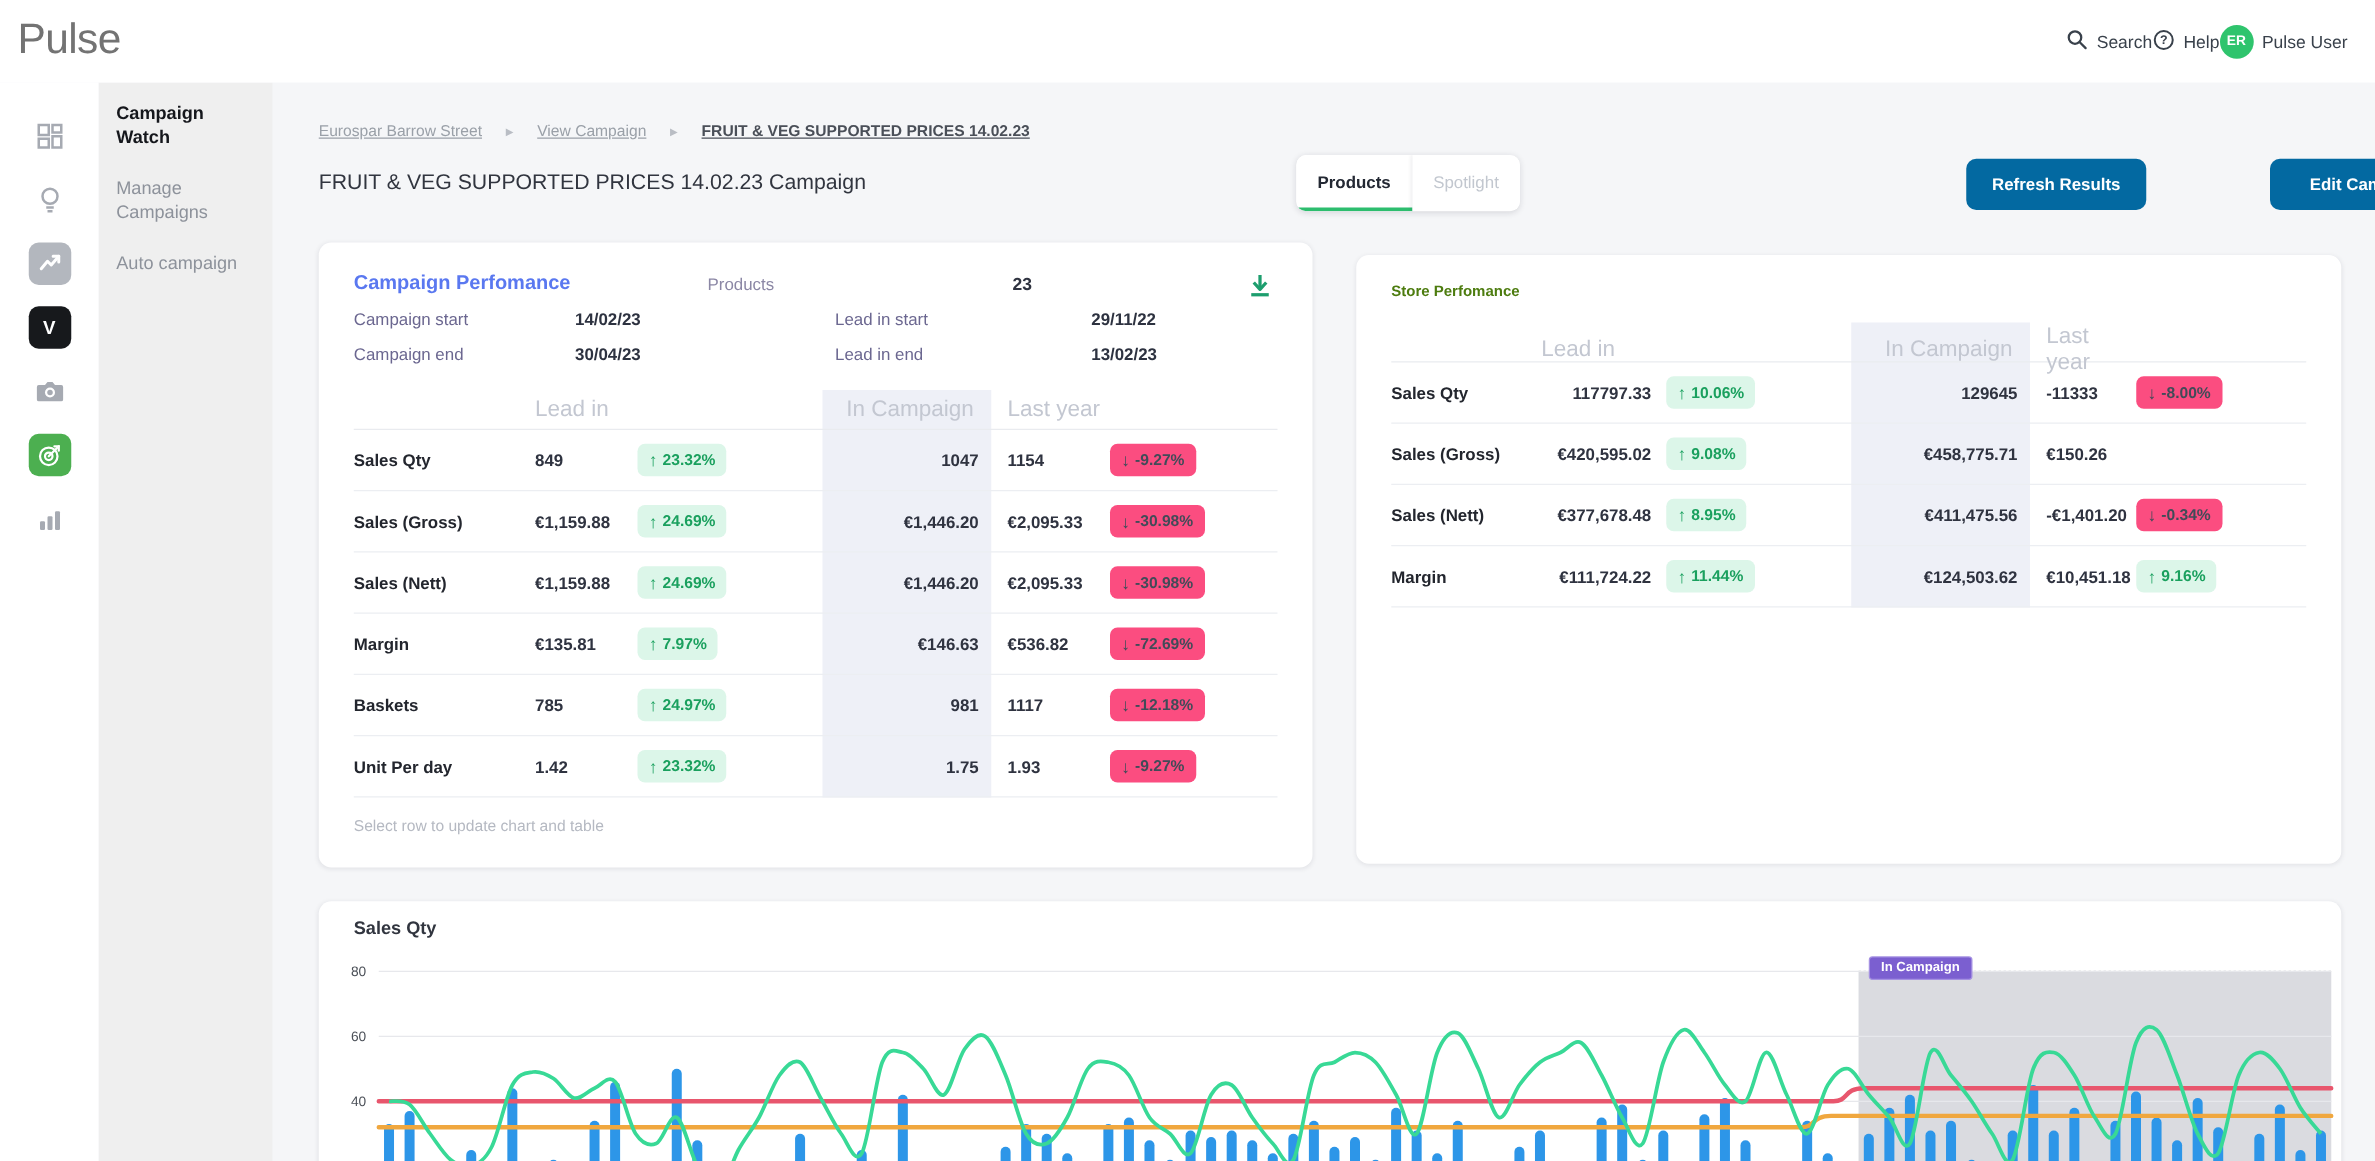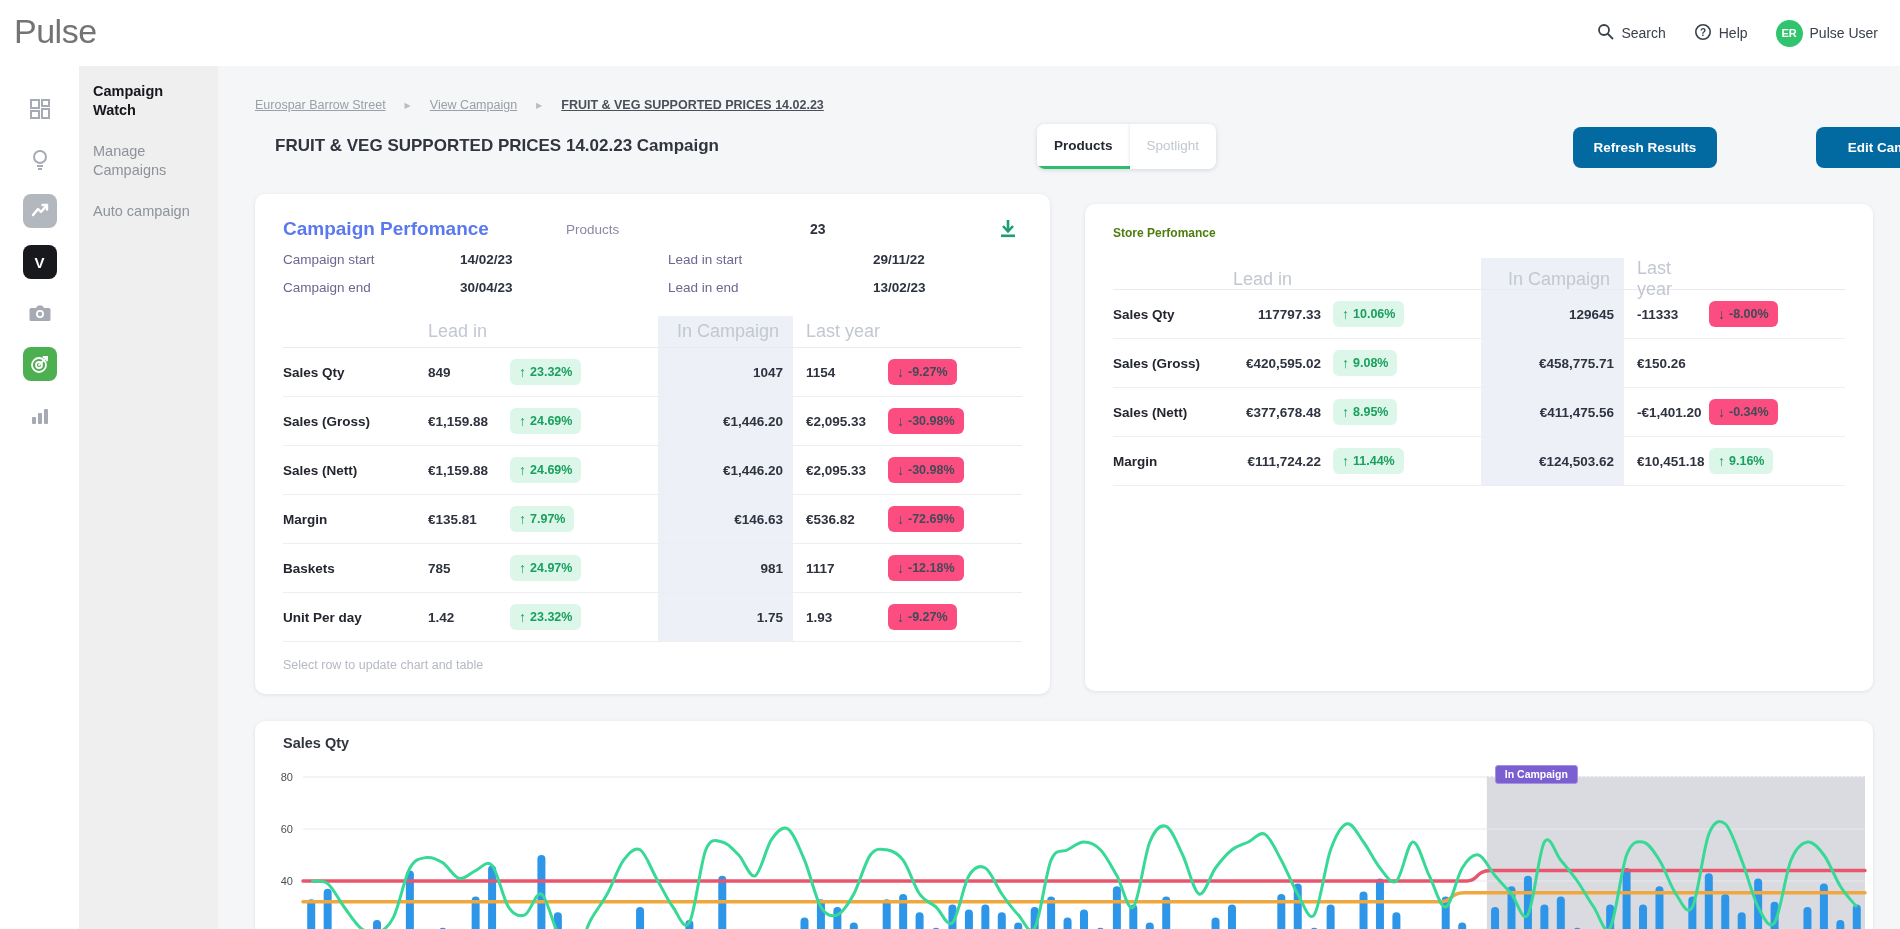--- a/index.html
+++ b/index.html
@@ -3,21 +3,21 @@
 <meta charset="utf-8">
 <style>
   * { margin:0; padding:0; box-sizing:border-box; }
   html,body { width:1900px; height:929px; overflow:hidden;
     font-family:"Liberation Sans","DejaVu Sans",sans-serif; background:#f5f6f8; color:#2f3340; }
   body{ position:relative; }
 
   
   .topbar{ position:absolute; left:0; top:0; width:1900px; height:66px; background:#ffffff; z-index:5; }
   .logo{ position:absolute; left:14px; top:12px; font-size:34px; font-weight:500; color:#737373; letter-spacing:-0.5px; }
-  .topbar-right{ position:absolute; right:22px; top:0; height:66px; display:flex; align-items:center; gap:28px; }
+  .topbar-right{ position:absolute; right:22px; top:0; height:66px; display:flex; align-items:center; }
   .tb-item{ display:flex; align-items:center; gap:7px; font-size:14px; color:#39414b; cursor:pointer; }
   .avatar{ width:27px; height:27px; border-radius:50%; background:#2fc46d; color:#fff; font-size:11px; font-weight:bold;
     display:flex; align-items:center; justify-content:center; }
 
   
   .icon-rail{ position:absolute; left:0; top:66px; width:79px; height:863px; background:#ffffff;
     display:flex; flex-direction:column; align-items:center; padding-top:26px; gap:17px; z-index:4; }
   .rail-icon{ width:34px; height:34px; display:flex; align-items:center; justify-content:center; cursor:pointer; }
   .tile{ border-radius:8px; }
   .tile-gray{ background:#b3b7be; }
@@ -26,41 +26,41 @@
 
   .subnav{ position:absolute; left:79px; top:66px; width:139px; height:863px; background:#efefef; padding:16px 14px; z-index:4; }
   .subnav-item{ font-size:14.5px; line-height:19px; margin-bottom:22px; color:#8d929b; cursor:pointer; }
   .subnav-item.active{ color:#15171c; font-weight:bold; }
 
   
   .breadcrumb{ position:absolute; left:255px; top:98px; font-size:12.5px; color:#9aa0a8; display:flex; align-items:center; gap:19px; }
   .crumb{ text-decoration:underline; cursor:pointer; color:#9aa0a8; }
   .crumb.current{ color:#4a4f58; font-weight:bold; }
   .crumb-sep{ font-size:8px; color:#b9bdc4; }
-  .page-title{ position:absolute; left:255px; top:136px; font-size:17px; font-weight:bold; color:#31353f;margin-left:20px; }
+  .page-title{ position:absolute; left:255px; top:136px; font-size:17px; font-weight:normal; color:#31353f; }
 
   .toggle{ position:absolute; left:1037px; top:124px; height:45px; background:#ffffff; border-radius:8px;
     box-shadow:0 1px 5px rgba(25,30,50,.14); display:flex; overflow:hidden; }
   .toggle-btn{ padding:0 17px; display:flex; align-items:center; font-size:13.5px; color:#c2c7cf; cursor:pointer;
     background:#fff; border-bottom:3px solid transparent; }
   .toggle-btn.active{ color:#232833; font-weight:bold; border-bottom-color:#2dbd6e; }
   .toggle-btn + .toggle-btn{ box-shadow:-1px 0 3px rgba(25,30,50,.08); }
 
   .btn{ position:absolute; top:127px; height:41px; border:none; border-radius:8px; background:#0369a1; color:#fff;
     font-family:inherit; font-size:13.5px; font-weight:bold; cursor:pointer; }
   .btn-refresh{ left:1573px; width:144px; }
   .btn-edit{ left:1816px; width:158px; }
 
   
   .card{ position:absolute; background:#fff; border-radius:10px; box-shadow:0 1px 4px rgba(20,24,40,.09); }
   .card-cp{ left:255px; top:194px; width:795px; height:500px; padding:24px 28px; }
   .card-sp{ left:1085px; top:204px; width:788px; height:487px; padding:22px 28px; }
   .card-chart{ left:255px; top:721px; width:1618px; height:300px; padding:16px 0 0 0; overflow:hidden; }
 
-  .cp-title{ font-size:19px; font-weight:bold; color:#5a78f0; }
+  .cp-title{ font-size:16px; font-weight:bold; color:#5a78f0; }
   .sp-title{ font-size:12px; font-weight:bold; color:#4d7c0f; }
   .cp-head-row{ display:flex; align-items:center; position:relative; }
   .cp-products-label{ position:absolute; left:283px; font-size:13.5px; color:#8b87a5; }
   .cp-products-count{ position:absolute; left:527px; font-size:14px; font-weight:bold; color:#2f3340; }
   .dl-icon{ position:absolute; right:4px; top:0; cursor:pointer; }
 
   .cp-meta{ position:relative; height:26px; margin-top:12px; font-size:13.5px; }
   .meta-label{ position:absolute; color:#6b6790; }
   .meta-value{ position:absolute; color:#2d3240; font-weight:bold; }
   .m-l1{ left:0; } .m-v1{ left:177px; } .m-l2{ left:385px; } .m-v2{ left:590px; }

